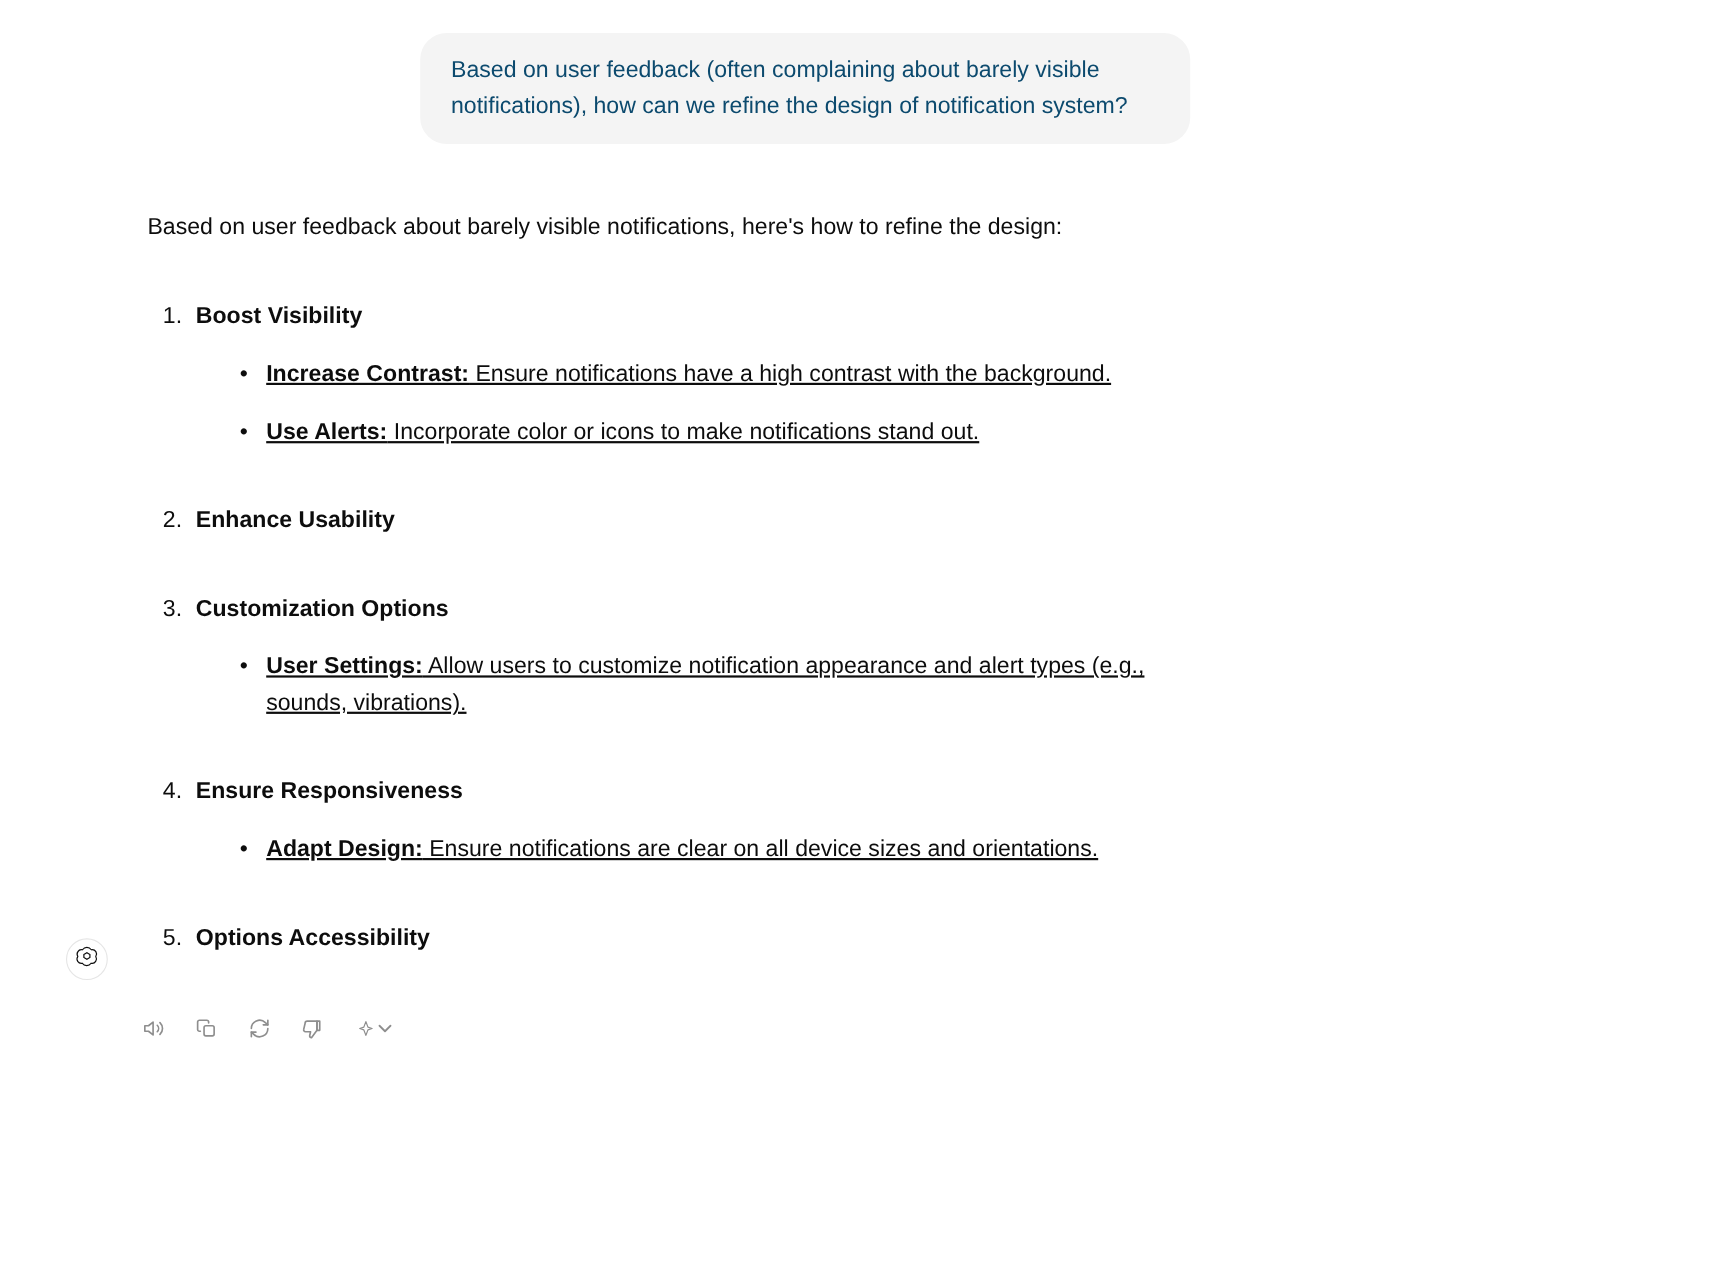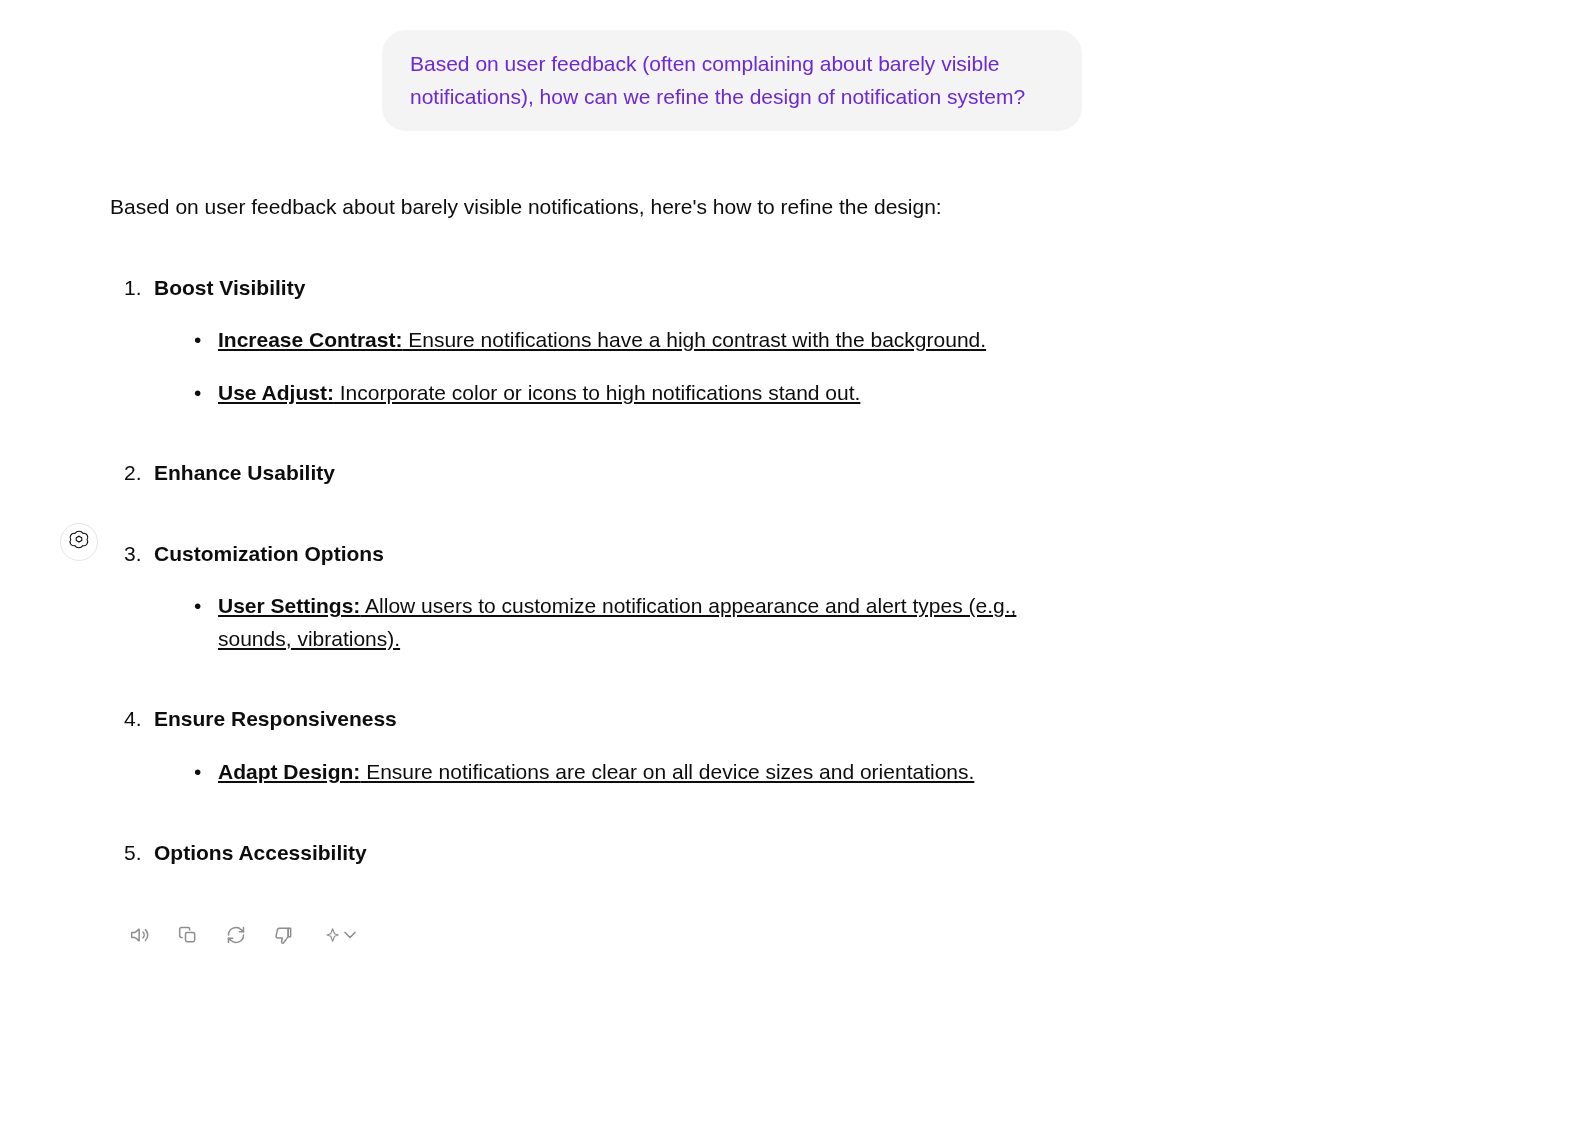--- a/index.html
+++ b/index.html
@@ -20,26 +20,26 @@
       margin-bottom: 60px;
       padding-right: 430px;
     }
     .user-bubble {
       background: #f4f4f4;
       border-radius: 24px;
       padding: 18px 28px;
       max-width: 700px;
       font-size: 21px;
       line-height: 1.55;
-      color: #6d28d9;
+      color: #0c4a6e;
     }
     .assistant-row {
       display: flex;
-      align-items: center;
-      gap: 12px;
+      align-items: flex-end;
+      gap: 36px;
     }
     .avatar {
       width: 38px;
       height: 38px;
       border: 1px solid #e5e5e5;
       border-radius: 50%;
       display: flex;
       align-items: center;
       justify-content: center;
       flex-shrink: 0;
@@ -144,21 +144,21 @@
         <path d="M12 2.5c1.8 0 3.4.9 4.4 2.3 1.7-.3 3.5.4 4.5 1.9.9 1.5.9 3.4-.1 4.8.9 1.5.9 3.4-.1 4.8-.9 1.5-2.7 2.3-4.5 1.9-1 1.4-2.6 2.3-4.4 2.3s-3.4-.9-4.4-2.3c-1.7.3-3.5-.4-4.5-1.9-.9-1.5-.9-3.4.1-4.8-.9-1.5-.9-3.4.1-4.8.9-1.5 2.7-2.3 4.5-1.9C8.6 3.4 10.2 2.5 12 2.5z"></path>
         <path d="M9 9.5l3-1.7 3 1.7v3l-3 1.7-3-1.7z"></path>
       </svg>
     </span>
   </div>
   <div class="assistant-content">
     <p class="intro">Based on user feedback about barely visible notifications, here's how to refine the design:</p>
     <ol class="sections" id="sections-list">
         <li><span class="section-title">Boost Visibility</span><ul class="bullets">
             <li><span class="bullet-label">Increase Contrast:</span><span> Ensure notifications have a high contrast with the background.</span></li>
-            <li><span class="bullet-label">Use Adjust:</span><span> Incorporate color or icons to high notifications stand out.</span></li>
+            <li><span class="bullet-label">Use Alerts:</span><span> Incorporate color or icons to make notifications stand out.</span></li>
           </ul></li>
         <li><span class="section-title">Enhance Usability</span></li>
         <li><span class="section-title">Customization Options</span><ul class="bullets">
             <li><span class="bullet-label">User Settings:</span><span> Allow users to customize notification appearance and alert types (e.g., sounds, vibrations).</span></li>
           </ul></li>
         <li><span class="section-title">Ensure Responsiveness</span><ul class="bullets">
             <li><span class="bullet-label">Adapt Design:</span><span> Ensure notifications are clear on all device sizes and orientations.</span></li>
           </ul></li>
         <li><span class="section-title">Options Accessibility</span></li>
       </ol>

